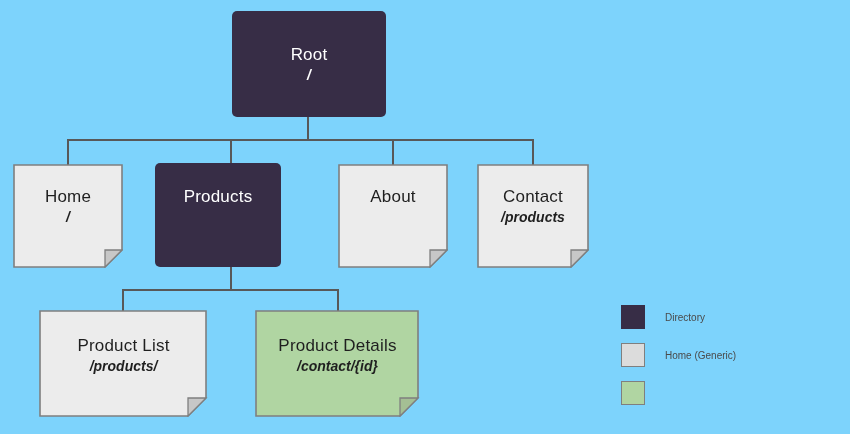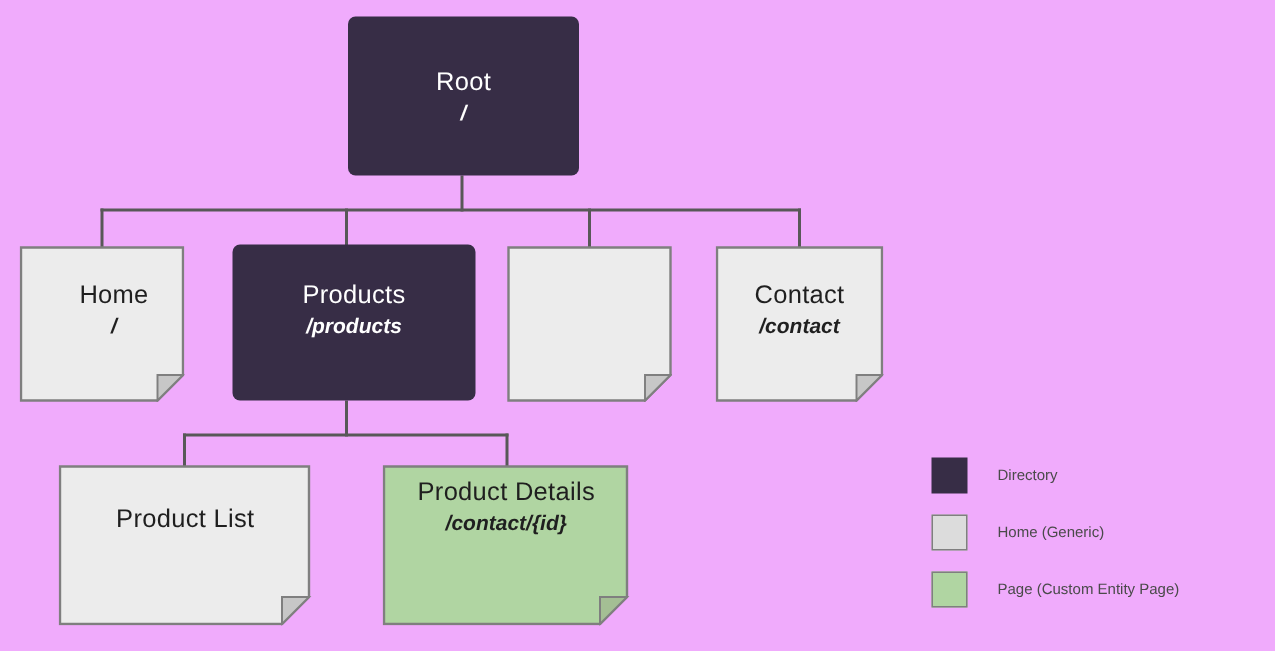--- a/index.html
+++ b/index.html
@@ -1,19 +1,19 @@
 <!DOCTYPE html>
 <html><head>
 <meta charset="utf-8">
 <style>
   html,body{margin:0;padding:0;background:#ffffff;}
   .canvas{
     position:relative;
     width:850px;height:434px;
-    background:#f0abfc;
+    background:#7dd3fc;
     font-family:"Liberation Sans", sans-serif;
     overflow:hidden;
   }
   .line{position:absolute;background:#585858;}
   .node{position:absolute;}
   .node-text{
     position:absolute;left:0;top:0;right:0;
     text-align:center;
   }
   .node-title{
@@ -53,87 +53,87 @@
   <div class="line" style="left:122px;top:289px;width:2px;height:22px;"></div>
   <div class="line" style="left:337px;top:289px;width:2px;height:22px;"></div>
 
   <div class="node dir" style="left:232px;top:11px;width:154px;height:106px;">
     <div class="node-text" style="padding-top:33px;">
       <div class="node-title">Root</div>
       <div class="node-path">/</div>
     </div>
   </div>
 
-  <div class="node" style="left:13px;top:164px;width:110px;height:104px;padding-left:16px;">
+  <div class="node" style="left:13px;top:164px;width:110px;height:104px;">
     <svg class="page-svg" width="110" height="104" viewBox="0 0 110 104">
       <path d="M1,1 L109,1 L109,86 L92,103 L1,103 Z" fill="#ececec" stroke="#7f7f7f" stroke-width="1.6"></path>
       <path d="M92,103 L109,86 L92,86 Z" fill="#c7c7c7" stroke="#7f7f7f" stroke-width="1.3"></path>
     </svg>
     <div class="node-text" style="padding-top:22px;">
       <div class="node-title">Home</div>
       <div class="node-path">/</div>
     </div>
   </div>
 
-  <div class="node dir" style="left:155px;top:163px;width:162px;height:104px;">
+  <div class="node dir" style="left:155px;top:163px;width:126px;height:104px;">
     <div class="node-text" style="padding-top:23px;">
       <div class="node-title">Products</div>
-      <div class="node-path">/products</div>
     </div>
   </div>
 
   <div class="node" style="left:338px;top:164px;width:110px;height:104px;">
     <svg class="page-svg" width="110" height="104" viewBox="0 0 110 104">
       <path d="M1,1 L109,1 L109,86 L92,103 L1,103 Z" fill="#ececec" stroke="#7f7f7f" stroke-width="1.6"></path>
       <path d="M92,103 L109,86 L92,86 Z" fill="#c7c7c7" stroke="#7f7f7f" stroke-width="1.3"></path>
     </svg>
     <div class="node-text" style="padding-top:22px;">
+      <div class="node-title">About</div>
     </div>
   </div>
 
   <div class="node" style="left:477px;top:164px;width:112px;height:104px;">
     <svg class="page-svg" width="112" height="104" viewBox="0 0 112 104">
       <path d="M1,1 L111,1 L111,86 L94,103 L1,103 Z" fill="#ececec" stroke="#7f7f7f" stroke-width="1.6"></path>
       <path d="M94,103 L111,86 L94,86 Z" fill="#c7c7c7" stroke="#7f7f7f" stroke-width="1.3"></path>
     </svg>
     <div class="node-text" style="padding-top:22px;">
       <div class="node-title">Contact</div>
-      <div class="node-path">/contact</div>
+      <div class="node-path">/products</div>
     </div>
   </div>
 
   <div class="node" style="left:39px;top:310px;width:169px;height:124px;">
     <svg class="page-svg" width="169" height="107" viewBox="0 0 169 107">
       <path d="M1,1 L167,1 L167,88 L149,106 L1,106 Z" fill="#ececec" stroke="#7f7f7f" stroke-width="1.6"></path>
       <path d="M149,106 L167,88 L149,88 Z" fill="#c7c7c7" stroke="#7f7f7f" stroke-width="1.3"></path>
     </svg>
     <div class="node-text" style="padding-top:25px;">
       <div class="node-title">Product List</div>
+      <div class="node-path">/products/</div>
     </div>
   </div>
 
   <div class="node" style="left:255px;top:310px;width:165px;height:107px;">
     <svg class="page-svg" width="165" height="107" viewBox="0 0 165 107">
       <path d="M1,1 L163,1 L163,88 L145,106 L1,106 Z" fill="#b0d5a2" stroke="#7f7f7f" stroke-width="1.6"></path>
       <path d="M145,106 L163,88 L145,88 Z" fill="#a4bf94" stroke="#7f7f7f" stroke-width="1.3"></path>
     </svg>
-    <div class="node-text" style="padding-top:7px;">
+    <div class="node-text" style="padding-top:25px;">
       <div class="node-title">Product Details</div>
       <div class="node-path">/contact/{id}</div>
     </div>
   </div>
 
   <div class="legend">
     <div class="legend-row">
       <span class="swatch" style="background:#372d46;"></span>
       <span class="legend-label">Directory</span>
     </div>
     <div class="legend-row">
       <span class="swatch" style="background:#dcdcdc;border:1.5px solid #7f7f7f;"></span>
       <span class="legend-label">Home (Generic)</span>
     </div>
     <div class="legend-row">
       <span class="swatch" style="background:#b0d5a2;border:1.5px solid #7f7f7f;"></span>
-      <span class="legend-label">Page (Custom Entity Page)</span>
     </div>
   </div>
 
 </div>
 
 </body></html>

